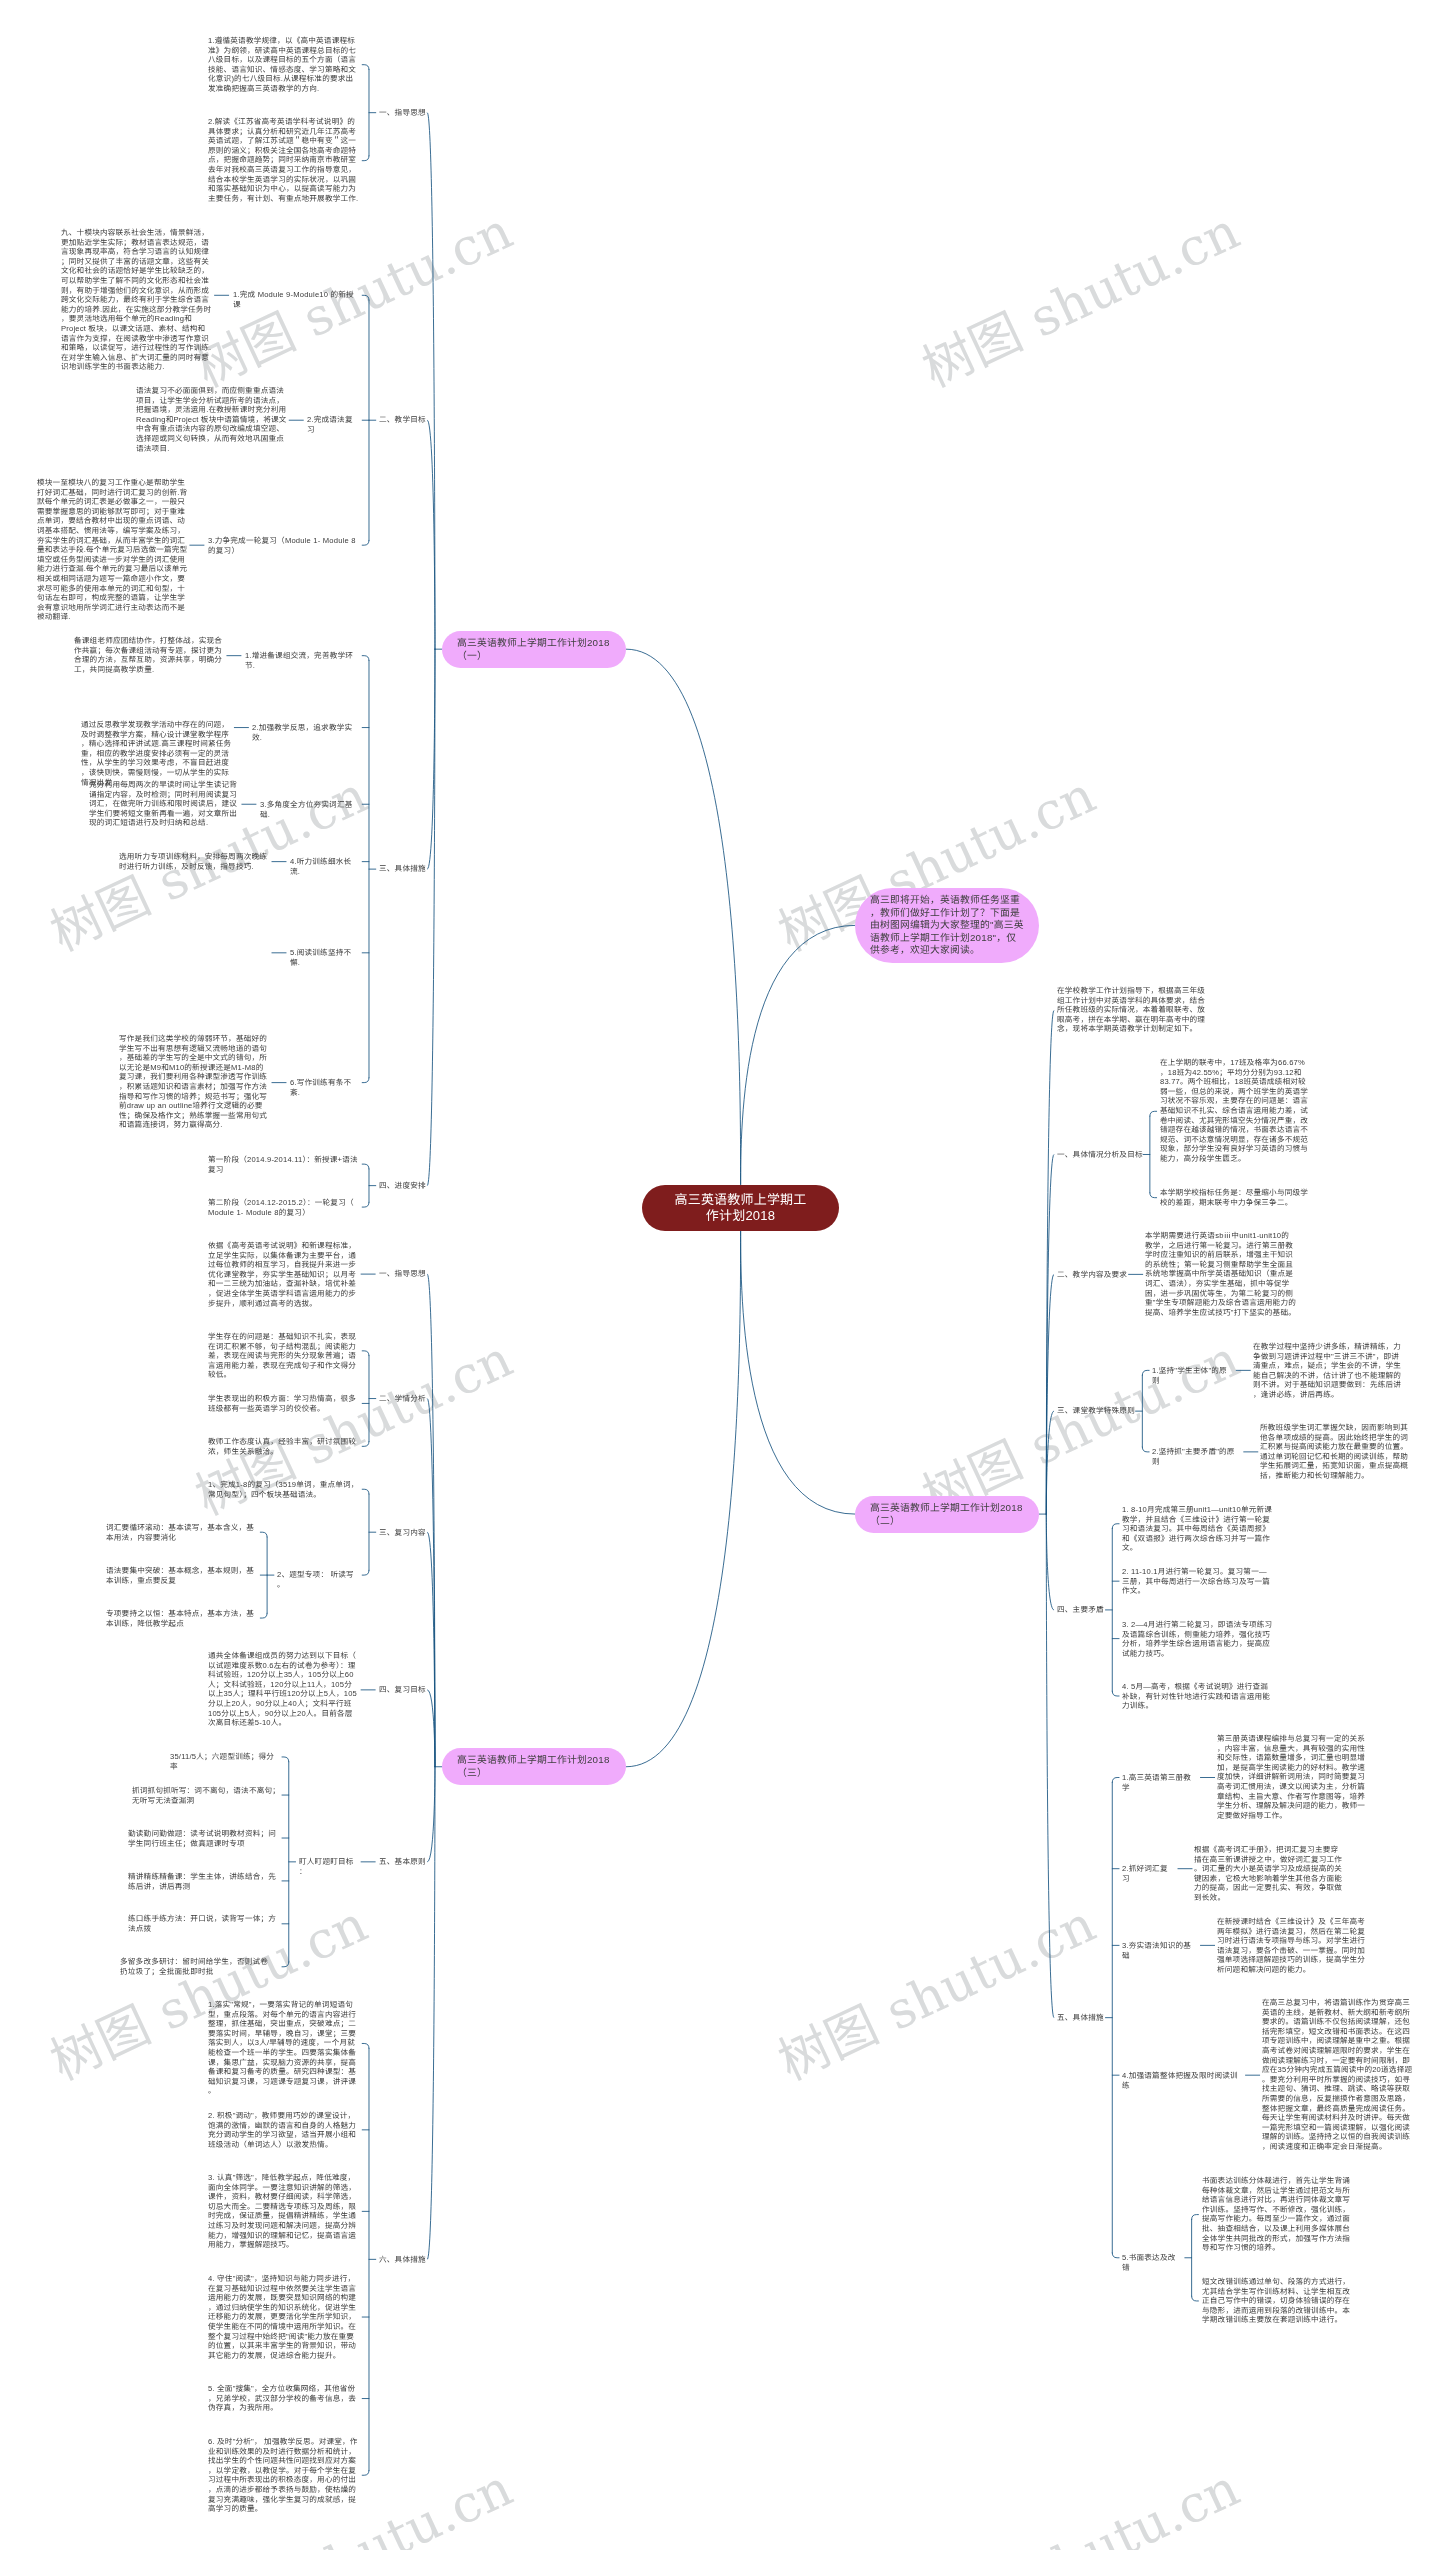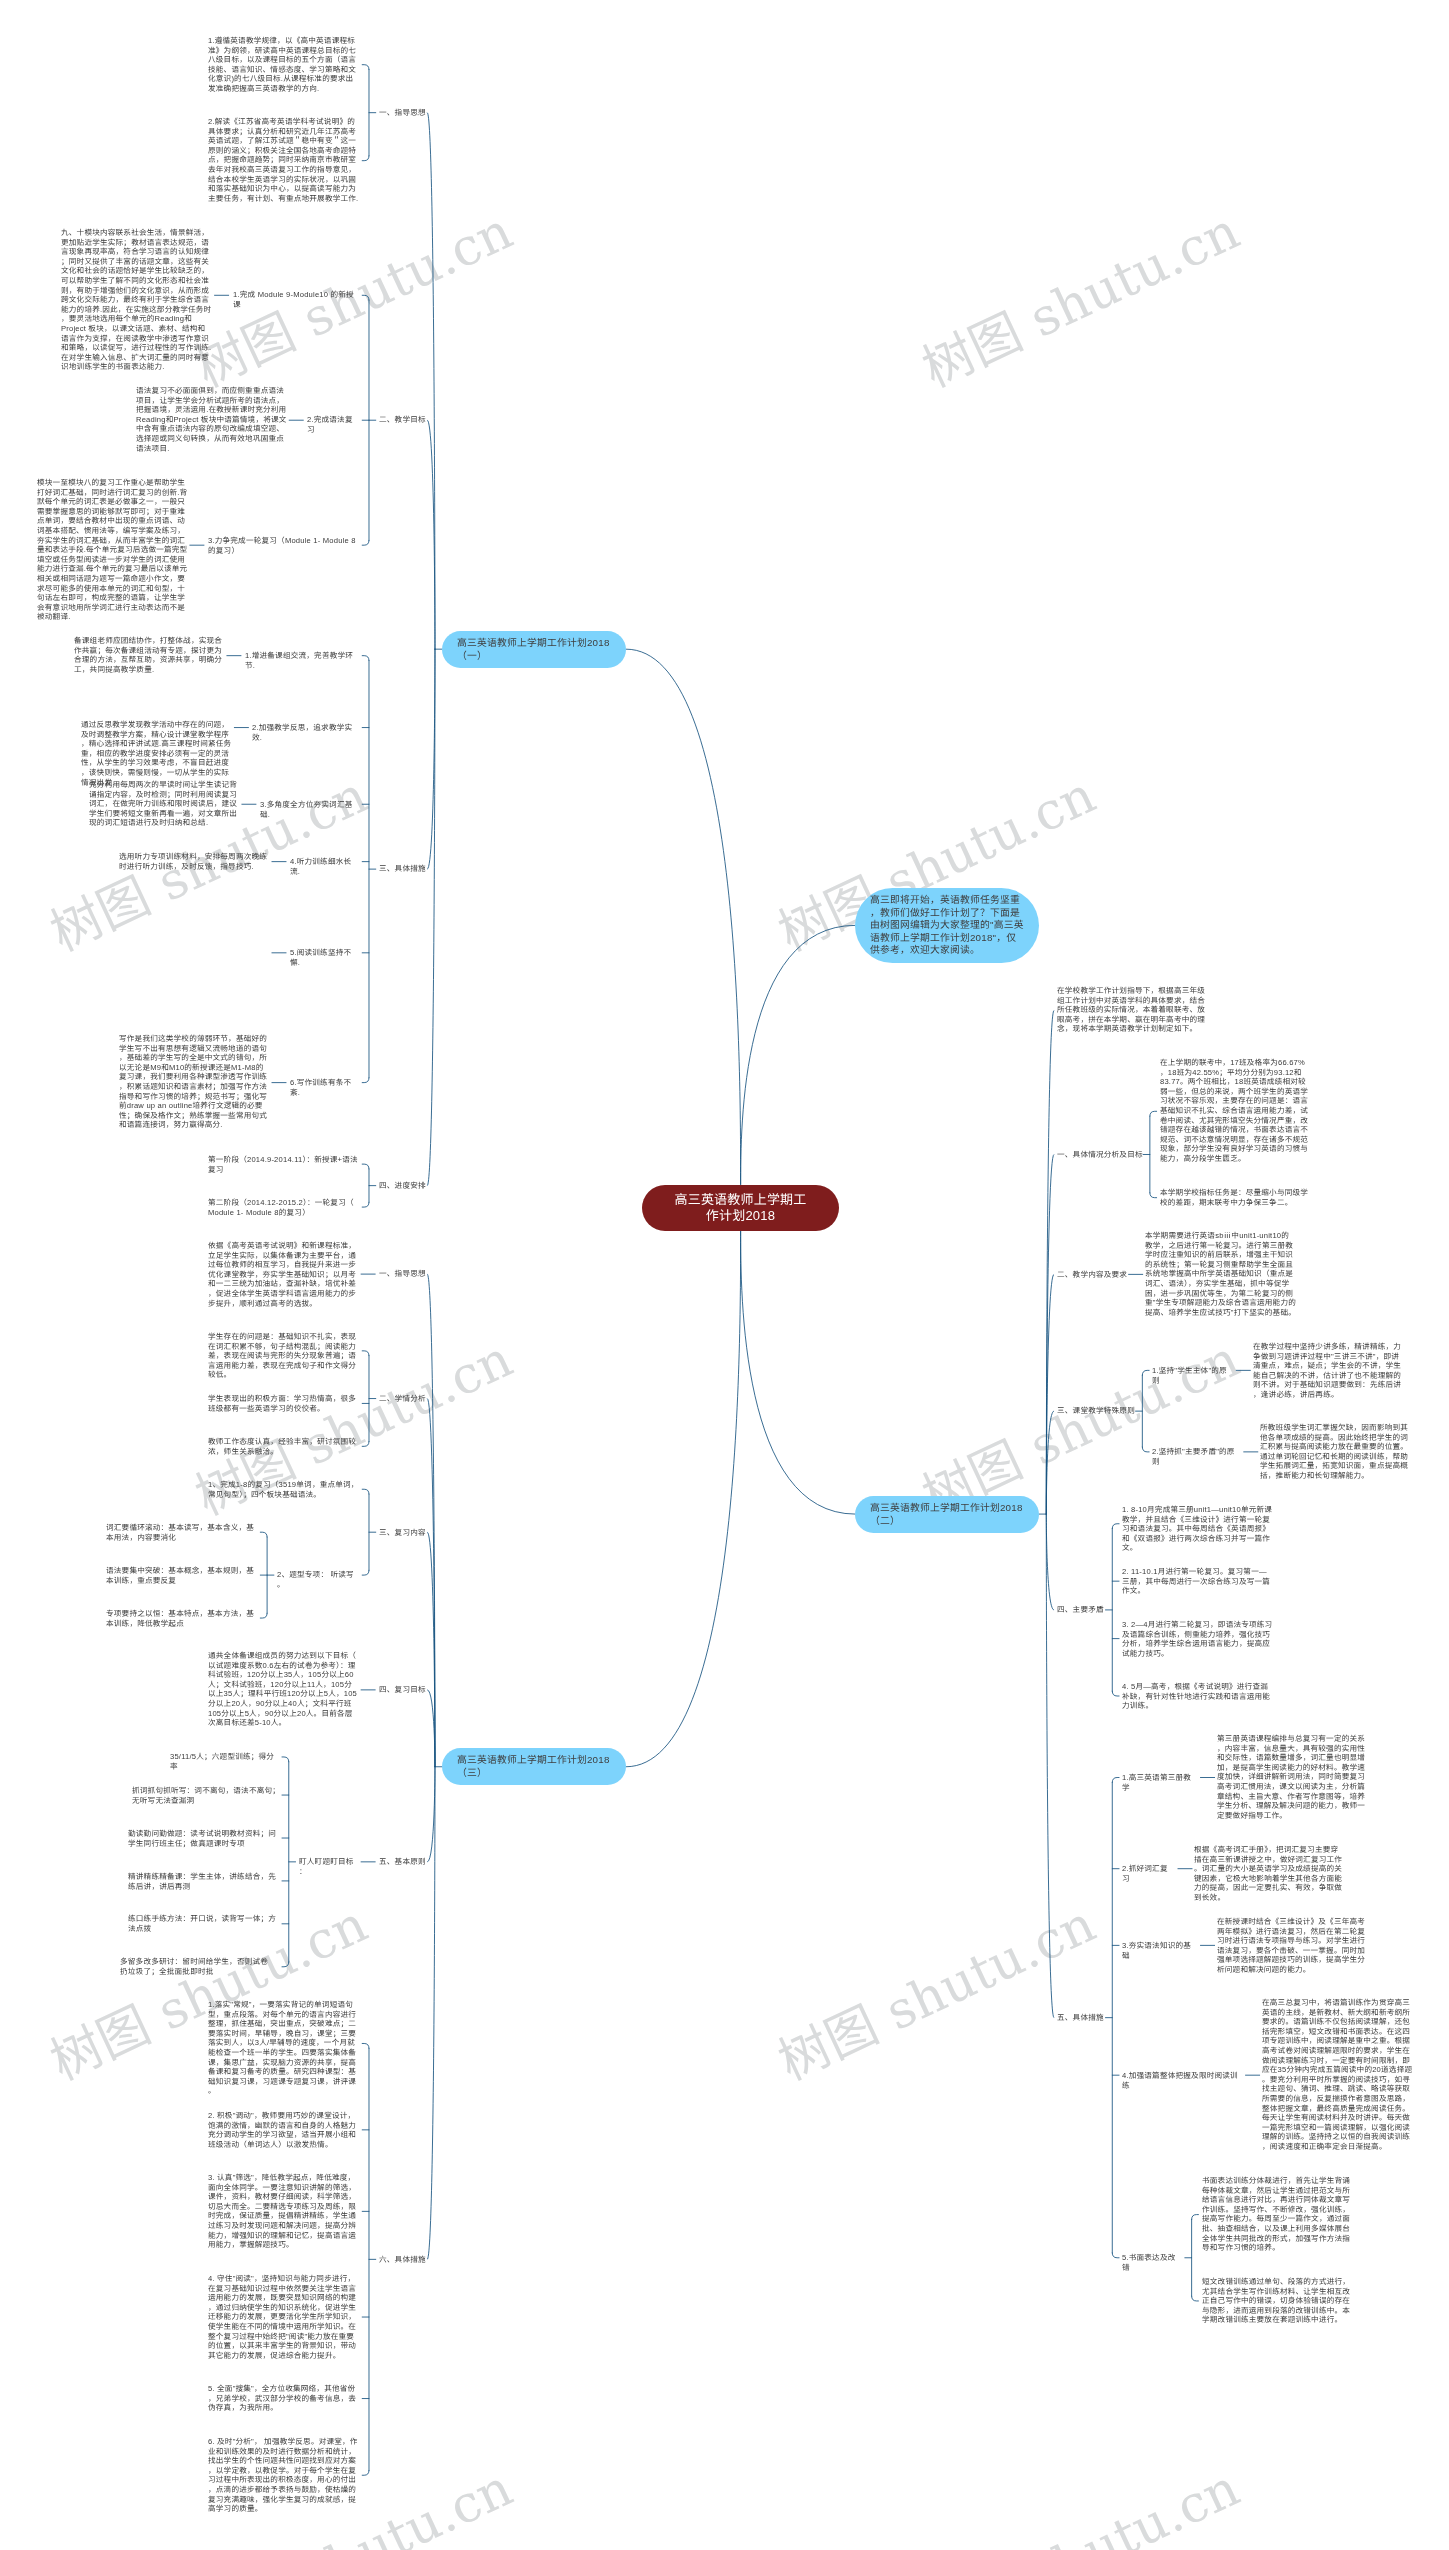--- a/index.html
+++ b/index.html
@@ -5,21 +5,21 @@
 <style>
 *{box-sizing:border-box}
 html,body{margin:0;padding:0}
 body{background:#fff;font-family:"Liberation Sans",sans-serif}
 #page{position:relative;width:1449px;height:2550px;overflow:hidden;background:#fff}
 svg.links{position:absolute;left:0;top:0;pointer-events:none}
 svg.links path{fill:none;stroke:#17537f;stroke-width:1.5;stroke-linecap:round}
 .nd{position:absolute;display:flex;align-items:center;justify-content:center;border-radius:566px}
 .nd.root{background:#7f1d1d}
 .nd.root>span{display:block;width:143px;flex:none;text-align:center;font-size:13px;line-height:16.4px;letter-spacing:0.2px;color:#fff}
-.nd.sub{background:#7dd3fc;justify-content:flex-end;padding:0 15px}
+.nd.sub{background:#f0abfc;justify-content:flex-end;padding:0 15px}
 .nd.sub>span{display:block;width:154px;flex:none;font-size:9.8px;line-height:12.5px;letter-spacing:0.2px;color:#3e3e3e;line-break:anywhere;text-align:left}
 .tx{position:absolute;font-size:7.6px;line-height:9.6px;letter-spacing:0.2px;color:#3a3a3a;text-align:left;line-break:anywhere}
 .tx.l2{white-space:nowrap}
 .wmlayer{position:absolute;left:0;top:0;width:1449px;height:2550px;overflow:hidden;pointer-events:none}
 .wm{position:absolute;color:#d9dbdc;font-family:"DejaVu Serif",serif;font-size:51px;line-height:1;transform:rotate(-25deg);transform-origin:0 100%;white-space:nowrap;user-select:none}
 </style>
 </head>
 <body>
 
 <div id="page">

